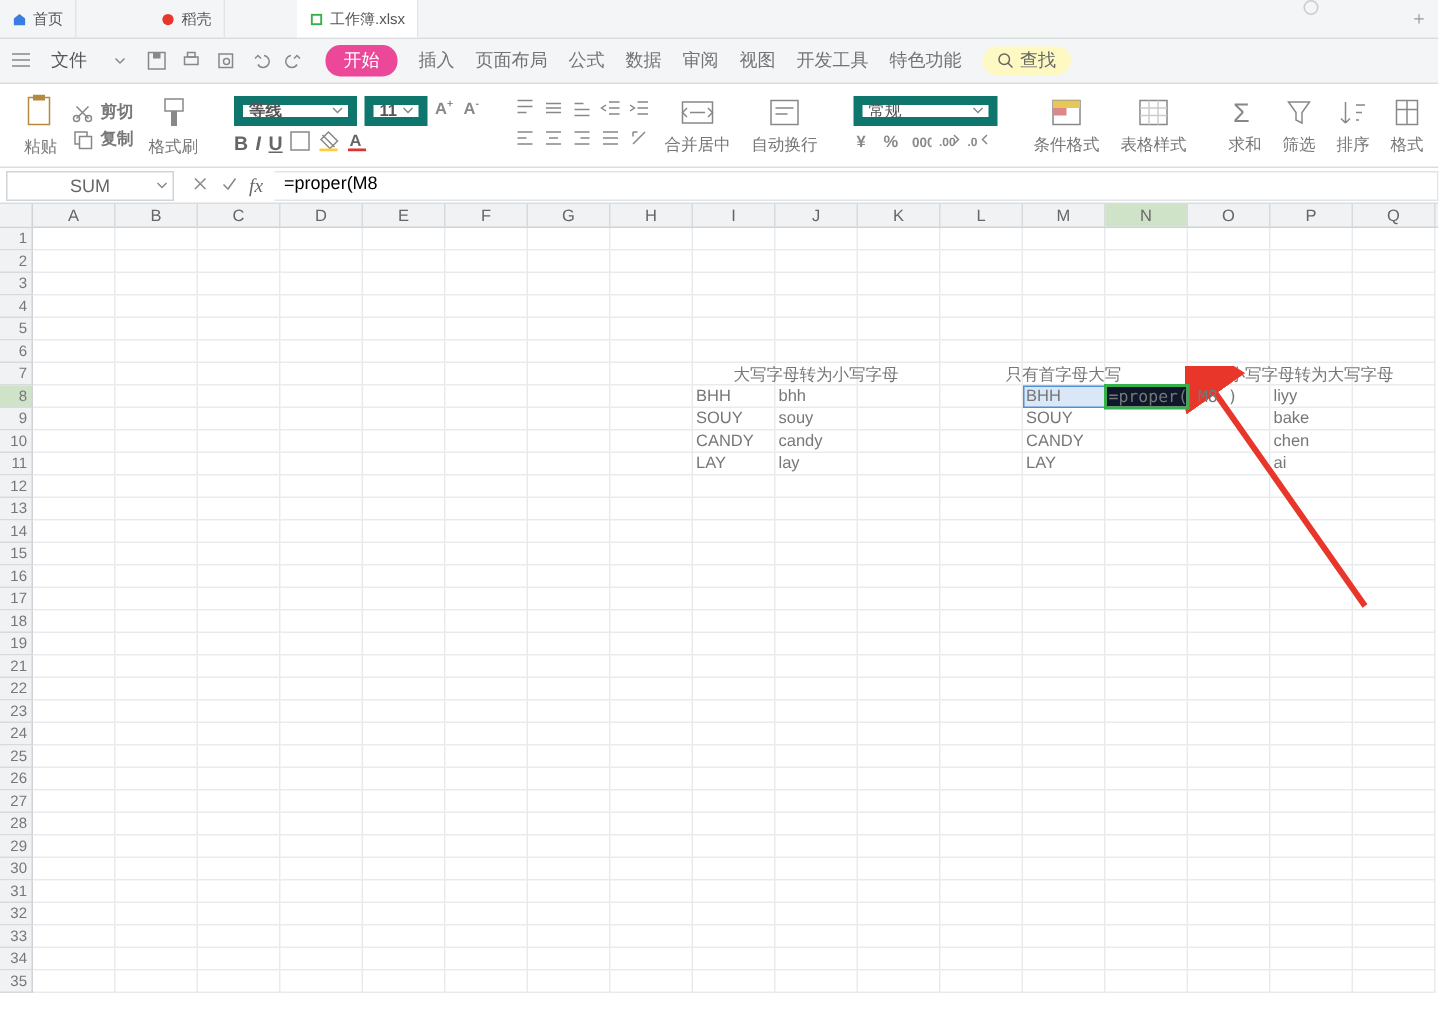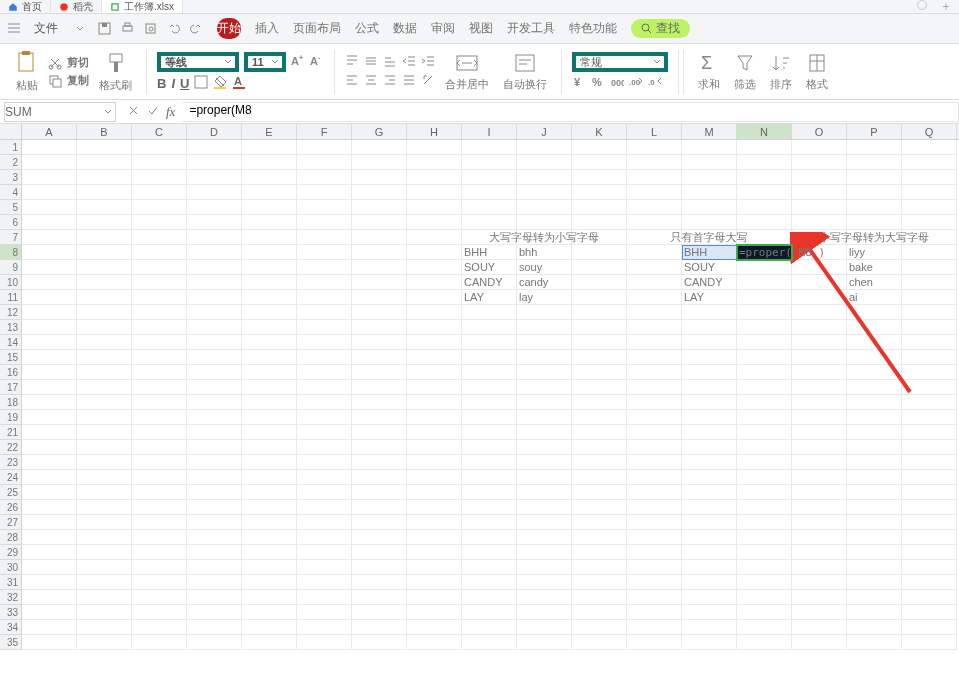--- a/index.html
+++ b/index.html
@@ -1,50 +1,50 @@
 <!DOCTYPE html>
 <html><head>
 <meta charset="utf-8">
 <style>
   * { box-sizing: border-box; margin: 0; padding: 0; font-family: "Microsoft YaHei", Arial, sans-serif; }
   body { background: #fff; width: 959px; height: 673px; overflow: hidden; font-size: 12px; color: #555; }
 
   
-  .tabstrip { height: 14px; background: #f4f5f6; display: flex; align-items: stretch; border-bottom: 1px solid #d9dde0; }
+  .tabstrip { height: 26px; background: #f4f5f6; display: flex; align-items: stretch; border-bottom: 1px solid #d9dde0; gap: 48px; }
   .tab { display: flex; align-items: center; gap: 4px; padding: 0 8px; font-size: 10px; color: #555; border-right: 1px solid #e2e5e8; }
   .tab.active { background: #fff; }
   .tab-ico { width: 10px; height: 10px; display: inline-block; }
   .tab-newbtn { width: 26px; display: flex; align-items: center; justify-content: center; color: #999; }
   .tab-sp { flex: 1; }
   .tab-dot { width: 10px; height: 10px; border: 1px solid #c7ccd1; border-radius: 50%; margin-right: 6px; }
 
   
   .menubar { height: 30px; background: #f4f5f6; display: flex; align-items: center; gap: 14px; padding: 0 8px; border-bottom: 1px solid #d9dde0; font-size: 12px; color: #555; }
   .mbtn { display: flex; align-items: center; gap: 18px; color: #555; }
   .qat { display: flex; align-items: center; gap: 10px; color: #777; }
   .qat svg { display: block; }
-  .start-pill { background: #b91c1c; color: #fff; padding: 2px 0; border-radius: 10px; font-size: 12px; }
+  .start-pill { background: #ec4899; color: #fff; padding: 2px 12px; border-radius: 10px; font-size: 12px; }
   .ribtab { font-size: 12px; color: #737373; }
-  .search-pill { display: flex; align-items: center; gap: 4px; background: #bef264; border-radius: 10px; padding: 1px 10px; font-size: 12px; color: #666; }
+  .search-pill { display: flex; align-items: center; gap: 4px; background: #fef9c3; border-radius: 10px; padding: 1px 10px; font-size: 12px; color: #666; }
 
   
   .ribbon { height: 56px; background: #fff; border-bottom: 1px solid #d9dde0; display: flex; align-items: center; padding: 2px 6px; gap: 4px; color: #777; font-size: 11px; white-space: nowrap; overflow: hidden; }
   .rgroup { display: flex; align-items: center; gap: 6px; padding: 0 6px; height: 48px; }
   .rsep { width: 1px; height: 44px; background: #e3e6e9; }
   .rstack { display: flex; flex-direction: column; gap: 3px; }
   .rrow { display: flex; align-items: center; gap: 5px; font-weight: bold; }
   .biglabel { font-size: 11px; color: #777; text-align: center; margin-top: 1px; }
-  .selbox { height: 20px; border: 4px solid #0f766e; background: #fff; display: flex; align-items: center; padding: 0 4px; font-size: 11px; color: #555; position: relative; }
+  .selbox { height: 20px; border: 6px solid #0f766e; background: #fff; display: flex; align-items: center; padding: 0 4px; font-size: 11px; color: #555; position: relative; }
   .selbox .caret { position: absolute; right: 3px; top: 50%; transform: translateY(-50%); }
   .bigbtn { display: flex; flex-direction: column; align-items: center; justify-content: center; gap: 2px; padding: 0 4px; }
   .small-ico { width: 14px; height: 14px; }
 
   
   .fxbar { height: 24px; border-bottom: 1px solid #d9dde0; display: flex; align-items: center; font-size: 12px; color: #666; }
-  .namebox { width: 112px; height: 20px; border: 1px solid #cfd4d9; margin: 0 4px; display: flex; align-items: center; position: relative; }
+  .namebox { width: 112px; height: 20px; border: 1px solid #cfd4d9; margin: 0 4px; display: flex; align-items: center; justify-content: center; position: relative; }
   .namebox .caret { position: absolute; right: 3px; }
   .fx-icons { display: flex; align-items: center; gap: 8px; padding: 0 8px; color: #888; }
   .fx-input { flex: 1; height: 20px; border: 1px solid #e2e5e8; border-left: none; padding: 0 6px; font-family: Consolas, monospace; font-size: 12px; color: #000000; }
 
   
   .sheet { position: relative; height: calc(673px - 14px - 30px - 56px - 24px); overflow: hidden; }
   .colhdrs { display: flex; height: 16px; border-bottom: 1px solid #cfd3d7; background: #f0f2f4; font-size: 11px; color: #666; }
   .corner { width: 22px; border-right: 1px solid #cfd3d7; background: #f0f2f4; }
   .colh { width: 55px; border-right: 1px solid #d7dbde; display: flex; align-items: center; justify-content: center; }
   .colh.sel { background: #cfe3c9; }
@@ -321,20 +321,37 @@
             </svg></span>
         <span><svg width="14" height="14">
               <text x="0" y="10" font-size="8" fill="#888">.0</text>
               <path d="M13 3l-3 3 3 3" fill="none" stroke="#888"></path>
             </svg></span>
       </div>
     </div>
   </div>
   <div class="rsep"></div>
 
+  <div class="rgroup">
+    <div class="bigbtn">
+      <svg width="24" height="22">
+          <rect x="3" y="3" width="18" height="16" fill="none" stroke="#888"></rect>
+          <rect x="3" y="3" width="18" height="5" fill="#e8c75a"></rect>
+          <rect x="3" y="8" width="9" height="5" fill="#d88"></rect>
+        </svg>
+      <span class="biglabel">条件格式</span>
+    </div>
+    <div class="bigbtn">
+      <svg width="24" height="22">
+          <rect x="3" y="3" width="18" height="16" fill="none" stroke="#888"></rect>
+          <path d="M3 8h18M3 13h18M9 3v16M15 3v16" stroke="#ccc"></path>
+        </svg>
+      <span class="biglabel">表格样式</span>
+    </div>
+  </div>
   <div class="rsep"></div>
 
   <div class="rgroup">
     <div class="bigbtn">
       <svg width="20" height="22">
           <text x="2" y="17" font-size="18" fill="#888">Σ</text>
         </svg>
       <span class="biglabel">求和</span>
     </div>
     <div class="bigbtn">

